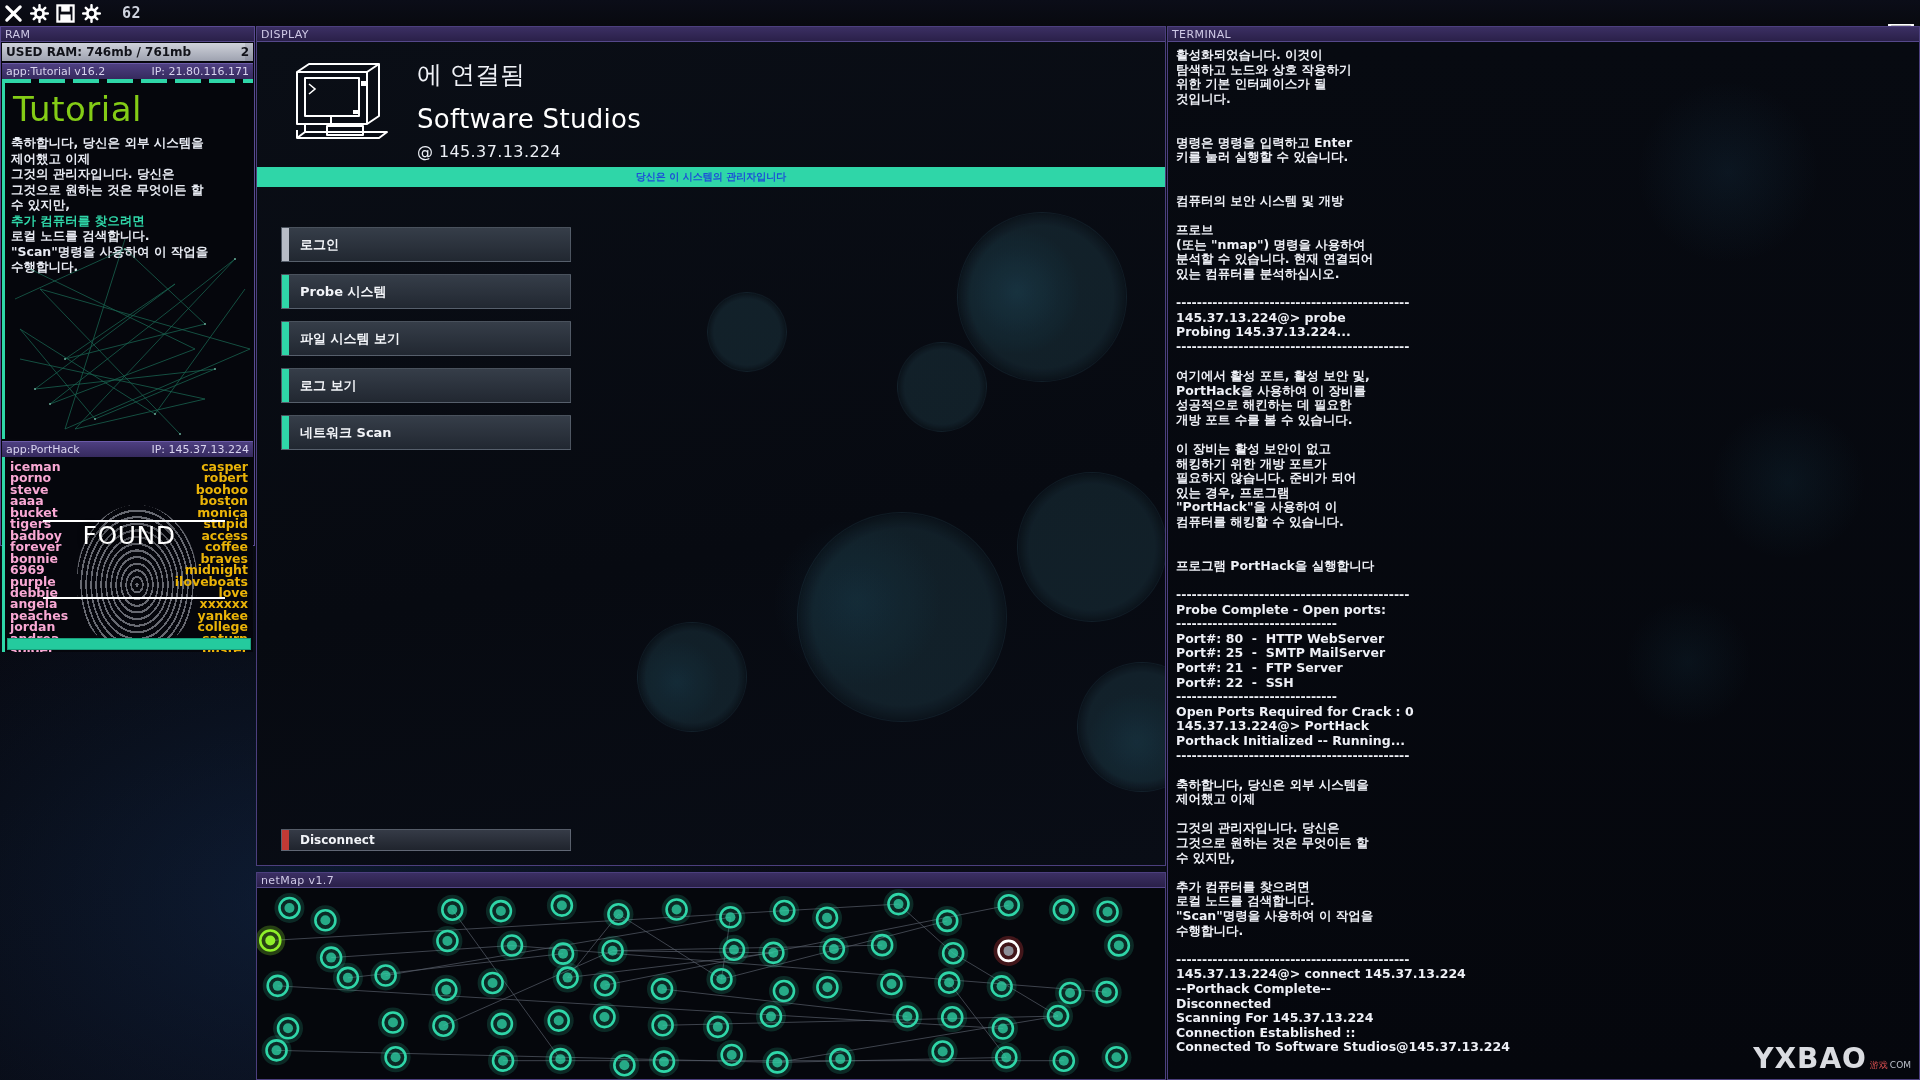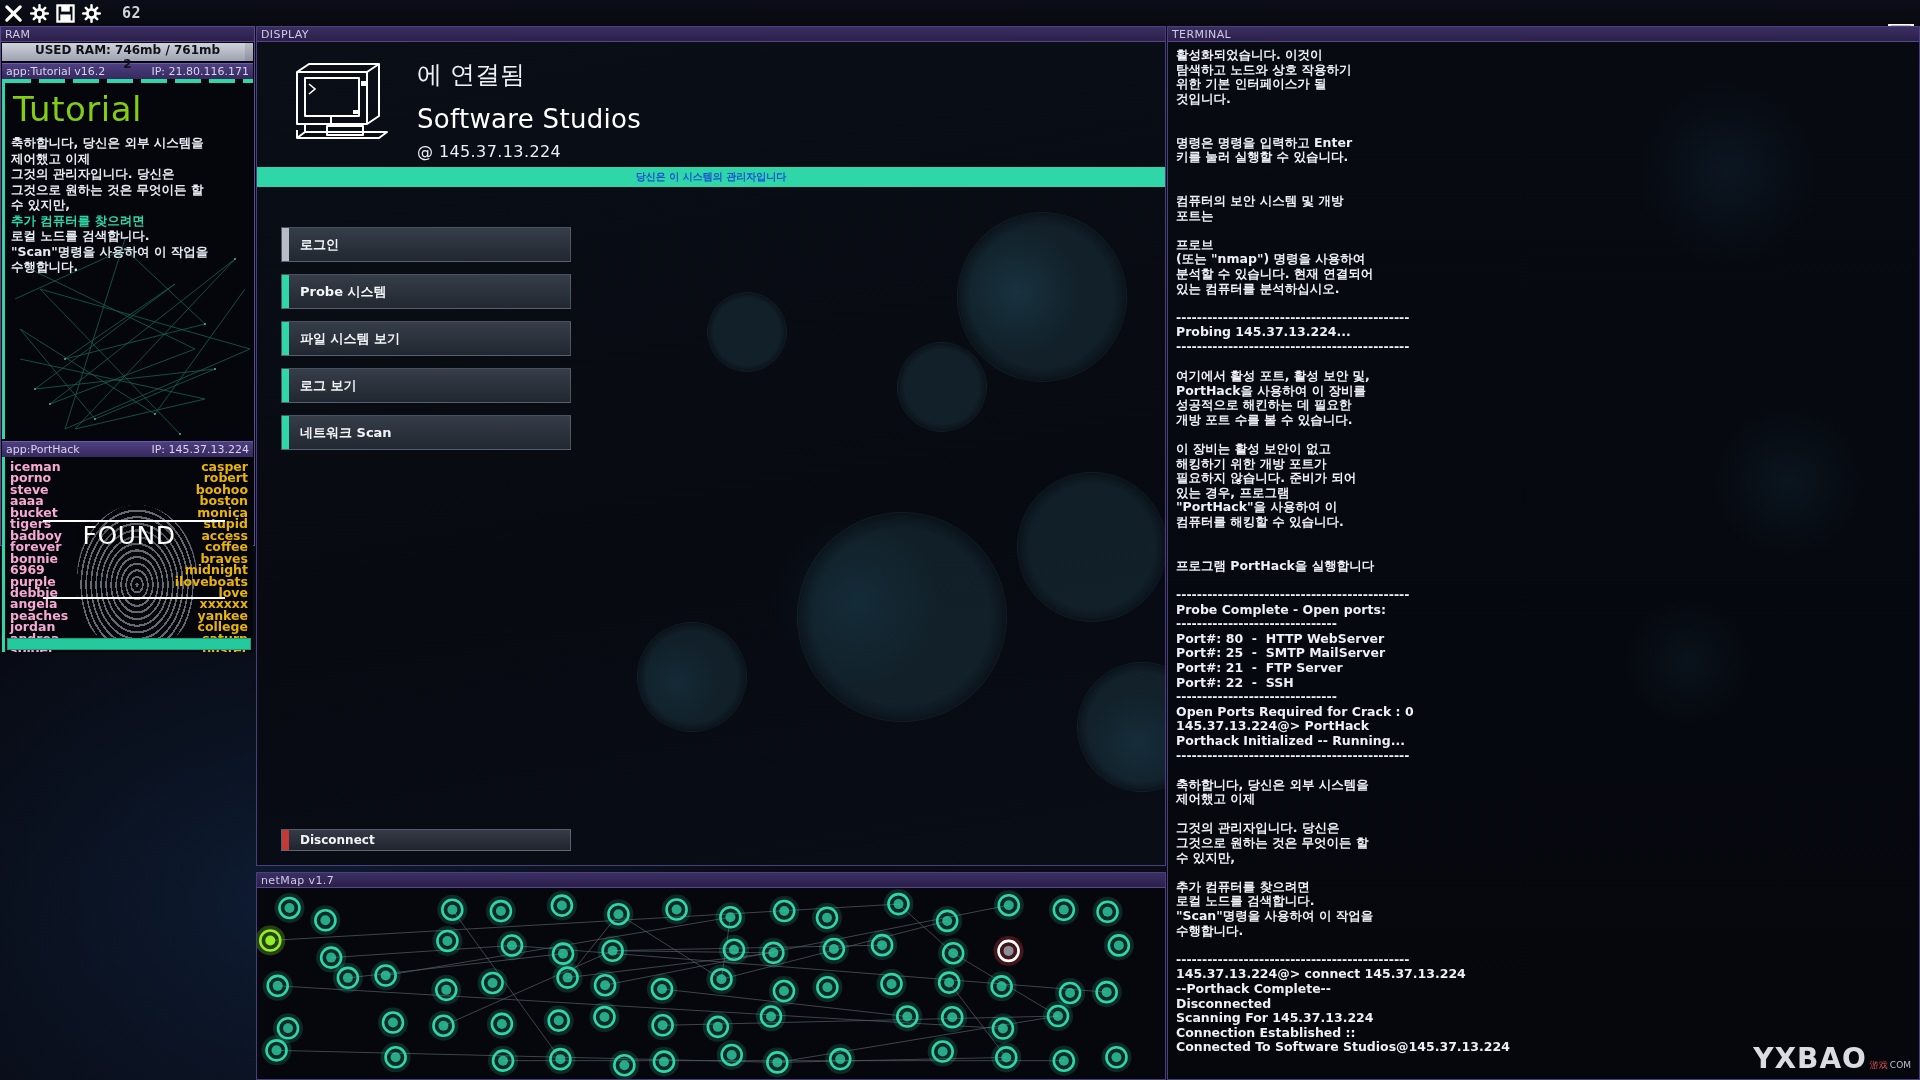--- a/index.html
+++ b/index.html
@@ -35,21 +35,21 @@
     padding:0 4px; line-height:15px; letter-spacing:.4px; }
   .hdr-bright { background:linear-gradient(180deg,#4a3c7c,#332757); }
 
   
   #ram { left:0; top:26px; width:255px; height:520px; background:#06070d;
          border-color:#5a4a92; }
   .ram-bar { position:relative; height:18px; margin:1px;
     background:linear-gradient(180deg,#b9bcc6,#8d91a0);
     display:flex; align-items:center; justify-content:space-between;
     padding:0 4px; color:#12131a; font-size:12px; font-weight:bold;
-    font-family:"DejaVu Sans","Liberation Sans",sans-serif;flex-direction:column; }
+    font-family:"DejaVu Sans","Liberation Sans",sans-serif; }
   .ram-bar .used { position:absolute; left:0; top:0; bottom:0; width:97%;
     background:linear-gradient(180deg,#cfd2da,#9ea2b0); }
   .ram-bar span { position:relative; z-index:2; }
 
   
   .appmod { position:relative; margin:2px 1px 0 1px; }
   .appmod .abar { height:16px; background:linear-gradient(180deg,#4d3f80,#362a5e);
     border-top:1px solid #6b5aa8; display:flex; align-items:center;
     justify-content:space-between; padding:0 4px; font-size:11px; color:#d9d4ef; }
   .appbody { position:relative; background:#05060c; overflow:hidden;
@@ -740,28 +740,28 @@
         <div class="tl">탐색하고 노드와 상호 작용하기</div>
         <div class="tl">위한 기본 인터페이스가 될</div>
         <div class="tl">것입니다.</div>
         <div class="tl sp"></div>
         <div class="tl sp"></div>
         <div class="tl">명령은 명령을 입력하고 Enter</div>
         <div class="tl">키를 눌러 실행할 수 있습니다.</div>
         <div class="tl sp"></div>
         <div class="tl sp"></div>
         <div class="tl">컴퓨터의 보안 시스템 및 개방</div>
-        <div class="tl">포트는</div>
         <div class="tl sp"></div>
         <div class="tl">프로브</div>
         <div class="tl">(또는 "nmap") 명령을 사용하여</div>
         <div class="tl">분석할 수 있습니다. 현재 연결되어</div>
         <div class="tl">있는 컴퓨터를 분석하십시오.</div>
         <div class="tl sp"></div>
         <div class="tl">---------------------------------------------</div>
+        <div class="tl">145.37.13.224@&gt; probe</div>
         <div class="tl">Probing 145.37.13.224...</div>
         <div class="tl">---------------------------------------------</div>
         <div class="tl sp"></div>
         <div class="tl">여기에서 활성 포트, 활성 보안 및,</div>
         <div class="tl">PortHack을 사용하여 이 장비를</div>
         <div class="tl">성공적으로 해킨하는 데 필요한</div>
         <div class="tl">개방 포트 수를 볼 수 있습니다.</div>
         <div class="tl sp"></div>
         <div class="tl">이 장비는 활성 보안이 없고</div>
         <div class="tl">해킹하기 위한 개방 포트가</div>

